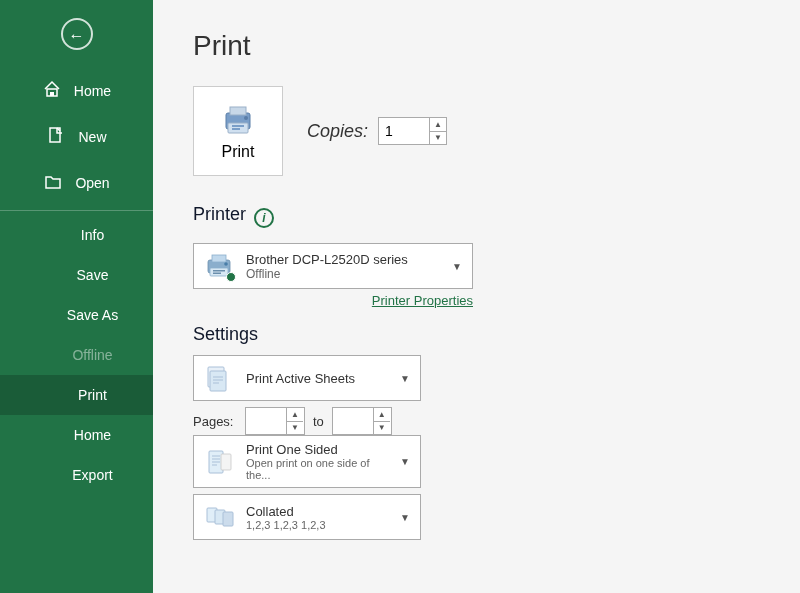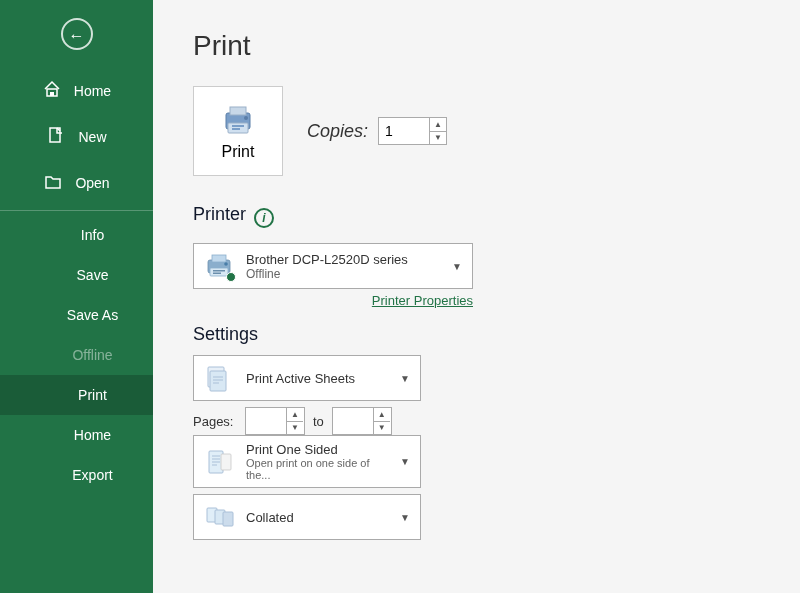--- a/index.html
+++ b/index.html
@@ -535,17 +535,18 @@
     <div class="settings-dropdown">
       <div class="settings-dropdown-icon">
         <svg width="30" height="30" viewBox="0 0 30 30" fill="none">
           <rect x="2" y="6" width="10" height="14" rx="1" fill="#e0eef8" stroke="#aac0d8" stroke-width="1"></rect>
           <rect x="10" y="8" width="10" height="14" rx="1" fill="#d8e8f4" stroke="#aac0d8" stroke-width="1"></rect>
           <rect x="18" y="10" width="10" height="14" rx="1" fill="#ccdcec" stroke="#aac0d8" stroke-width="1"></rect>
         </svg>
       </div>
       <div class="settings-info">
         <div class="settings-main">Collated</div>
+        <div class="settings-sub">1,2,3   1,2,3   1,2,3</div>
       </div>
       <span class="dropdown-arrow">▼</span>
     </div>
   </div>
 </div>
 
 </body></html>

